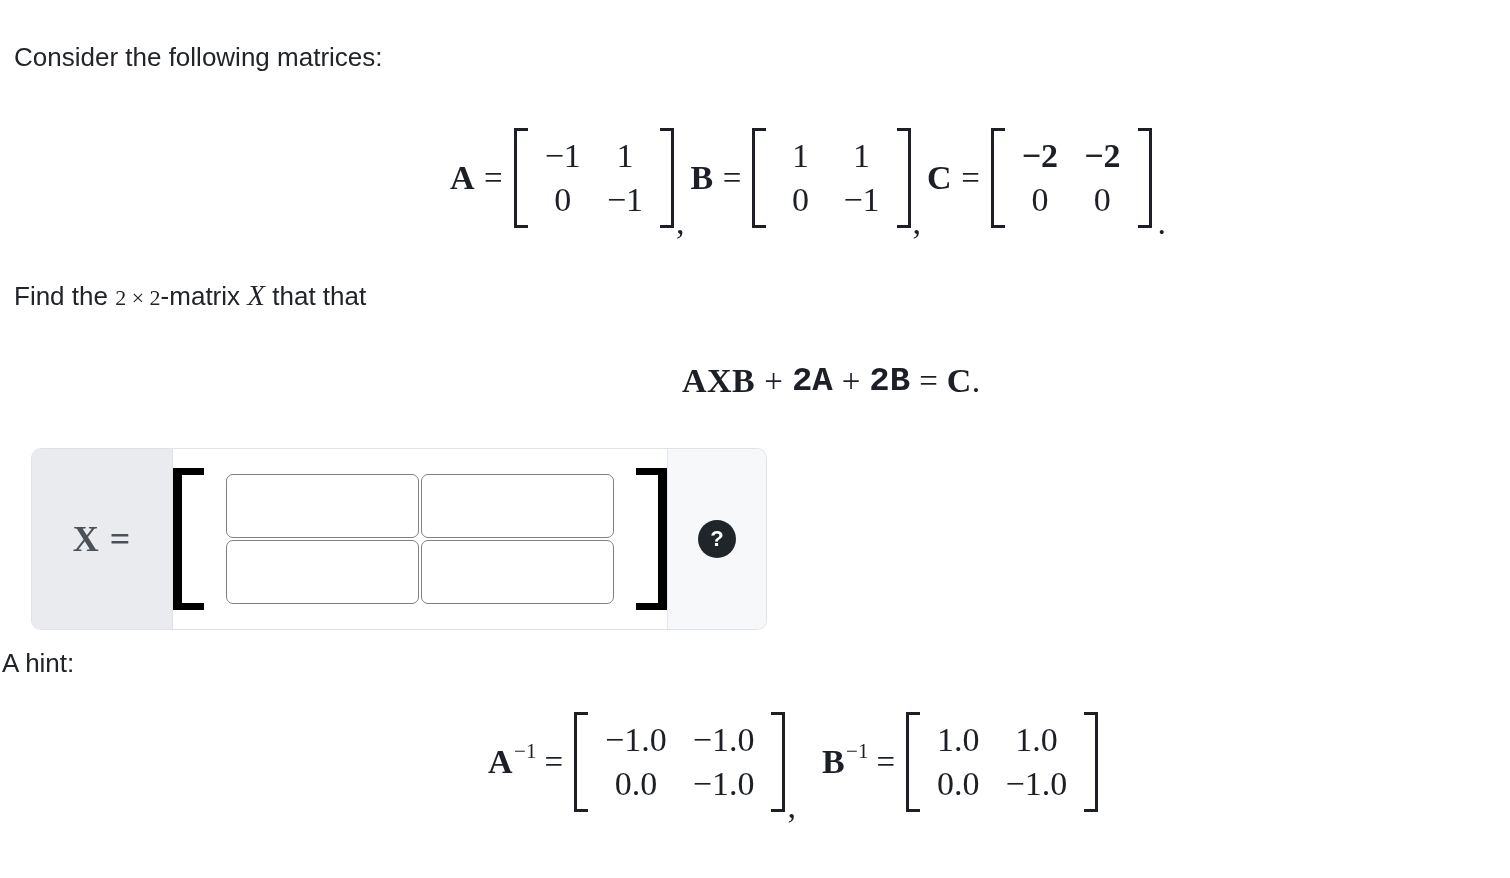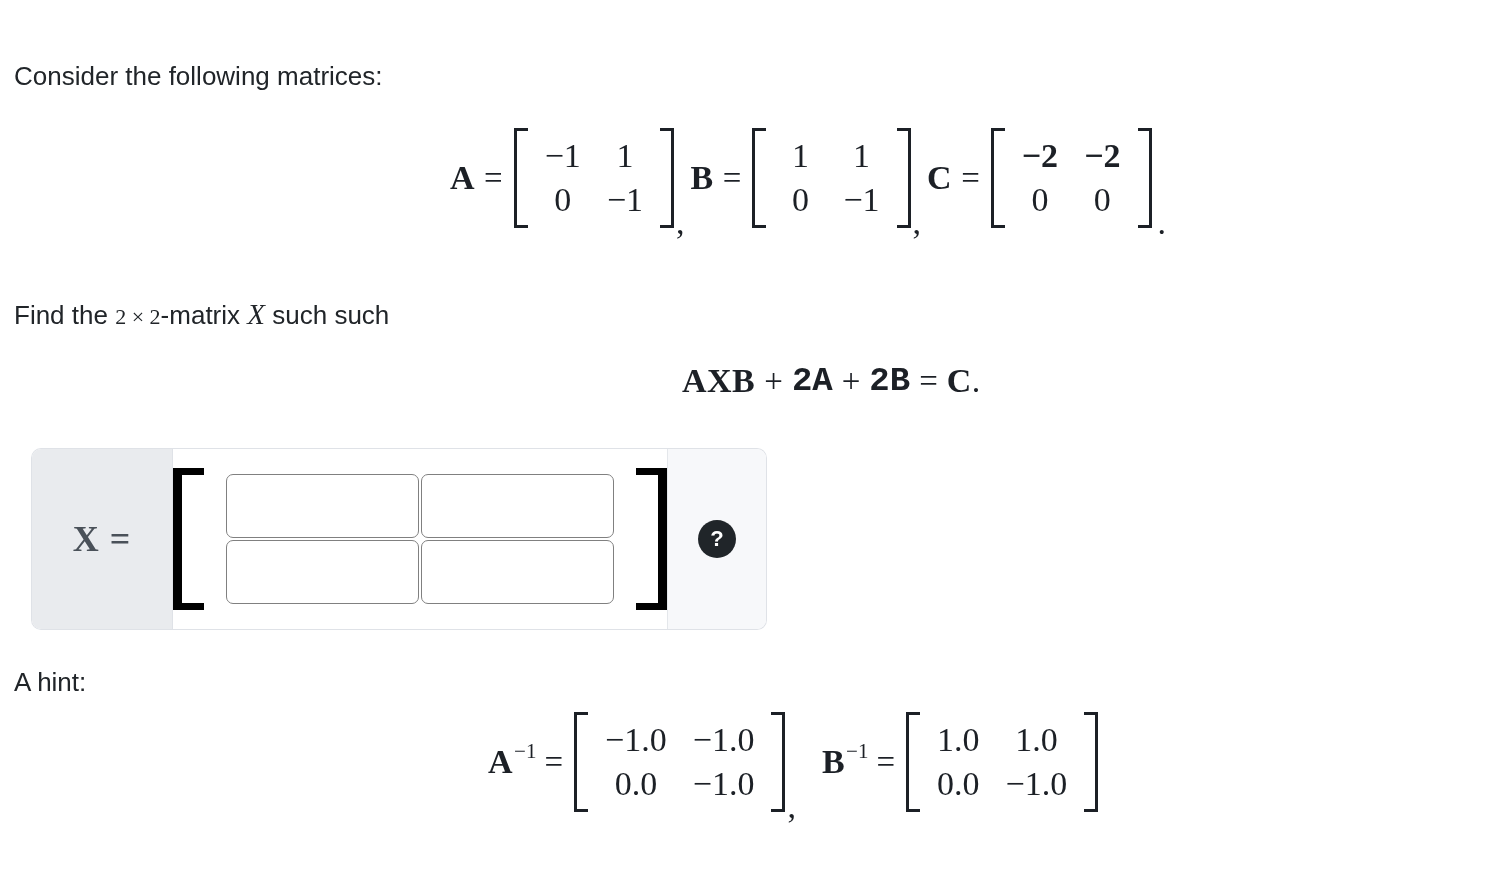--- a/index.html
+++ b/index.html
@@ -19,21 +19,20 @@
   }
 
   
   .prose {
     position: absolute;
     font-family: "Liberation Sans", sans-serif;
     font-size: 26px;
     line-height: 34px;
     color: #212529;
     white-space: nowrap;
-    margin-top: 19px;
   }
   .mathinline {
     font-family: "Liberation Serif", serif;
     font-size: 22px;
   }
   .mathinline-it {
     font-family: "Liberation Serif", serif;
     font-style: italic;
     font-size: 29px;
   }
@@ -259,21 +258,21 @@
     </span>
     <span class="brk brk-r"></span>
   </span>
   <span class="period">.</span>
 </div>
 
 <div class="prose" style="left:14px; top:278px;">
   <span>Find the</span>
   <span class="mathinline">2 × 2</span><span>-matrix</span>
   <span class="mathinline-it">X</span>
-  <span>such such</span>
+  <span>that that</span>
 </div>
 
 <div class="display" style="left:682px; top:362px;">
   <span class="mvar">AXB</span>
   <span class="mop">+</span>
   <span class="mnum-b">2A</span>
   <span class="mop">+</span>
   <span class="mnum-b">2B</span>
   <span class="mop">=</span>
   <span class="mvar">C</span>
@@ -299,21 +298,21 @@
     </div>
   </div>
 
   <div class="whelp">
     <div class="helpbtn">
       <span>?</span>
     </div>
   </div>
 </div>
 
-<div class="prose" style="left:14px; top:646px;text-align:center;">
+<div class="prose" style="left:2px; top:646px;text-align:center;">
   <span>A hint:</span>
 </div>
 
 <div class="display" style="left:488px; top:712px;">
 
   <span class="mvar">A</span>
     <span class="sup">−1</span>
   <span class="mop">=</span>
   <span class="matrix">
     <span class="brk brk-l"></span>

